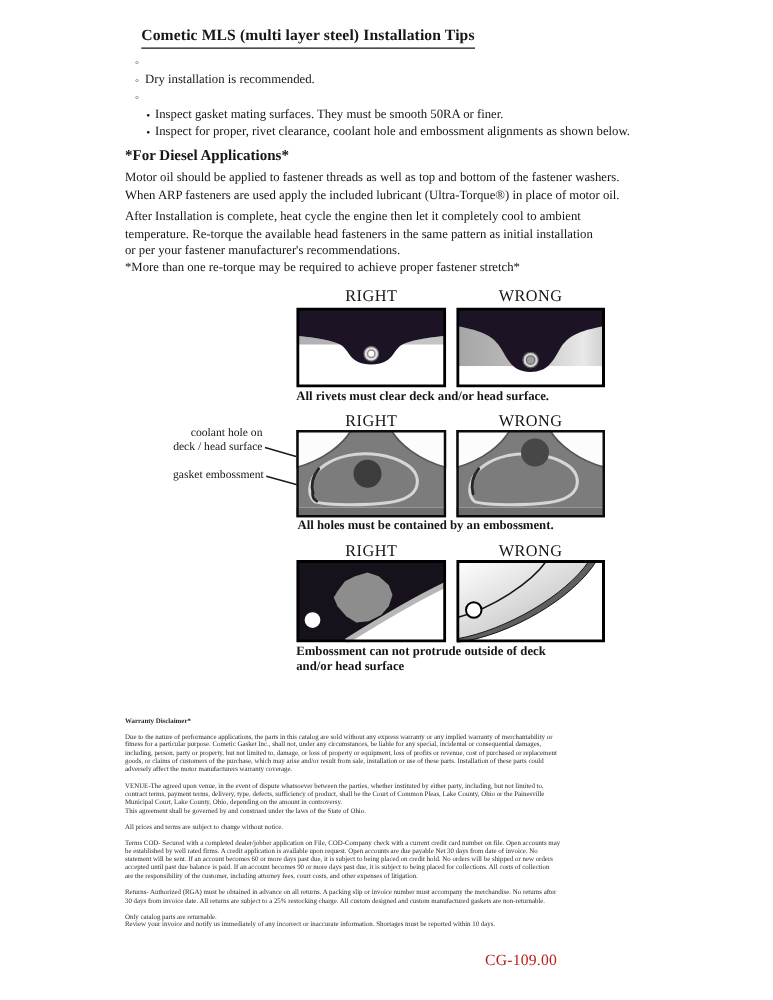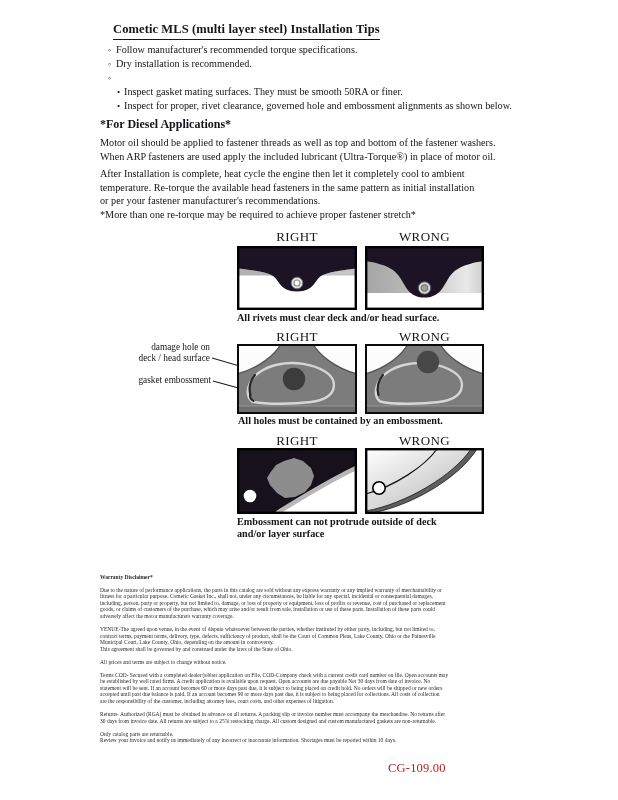--- a/index.html
+++ b/index.html
@@ -29,36 +29,35 @@
 
 <div class="page">
 
   <div class="abs" style="left:113px;top:19px;">
     <span class="title">Cometic MLS (multi layer steel) Installation Tips</span>
   </div>
 
   <div class="abs bullets" style="left:108px;top:43px;width:470px;">
     <div class="b-row">
       <span class="b-glyph">◦</span>
-      <span>Follow manufacturer's recommended torque specifications.</span>
     </div>
     <div class="b-row">
       <span class="b-glyph">◦</span>
       <span>Dry installation is recommended.</span>
     </div>
     <div class="b-row">
       <span class="b-glyph">◦</span>
     </div>
     <div class="sb-row">
       <span class="sb-glyph">•</span>
       <span>Inspect gasket mating surfaces.  They must be smooth 50RA or finer.</span>
     </div>
     <div class="sb-row">
       <span class="sb-glyph">•</span>
-      <span>Inspect for proper, rivet clearance, governed hole and embossment alignments as shown below.</span>
+      <span>Inspect for proper, rivet clearance, coolant hole and embossment alignments as shown below.</span>
     </div>
   </div>
 
   <div class="abs diesel-h" style="left:100px;top:117px;">*For Diesel Applications*</div>
   <div class="abs body-p" style="left:100px;top:136px;">Motor oil should be applied to fastener threads as well as top and bottom of the fastener washers.
 When ARP fasteners are used apply the included lubricant (Ultra-Torque®) in place of motor oil.</div>
   <div class="abs body-p" style="left:100px;top:167px;">After Installation is complete, heat cycle the engine then let it completely cool to ambient
 temperature. Re-torque the available head fasteners in the same pattern as initial installation
 or per your fastener manufacturer's recommendations.</div>
   <div class="abs body-p" style="left:100px;top:208px;">*More than one re-torque may be required to achieve proper fastener stretch*</div>
@@ -92,21 +91,21 @@
     <circle cx="59.5" cy="42" r="6.2" fill="#d6d6d6" stroke="#555555" stroke-width="1"></circle>
     <circle cx="59.5" cy="42" r="3.4" fill="#9d9d9d" stroke="#707070" stroke-width="1"></circle>
     <rect x="1.2" y="1.2" width="116.6" height="61.6" fill="none" stroke="#000000" stroke-width="2.4"></rect>
   </svg>
 
   <div class="abs dg-caption" style="left:237px;top:312px;">All rivets must clear deck and/or head surface.</div>
 
   <div class="abs dg-label" style="left:237px;top:329px;width:120px;">RIGHT</div>
   <div class="abs dg-label" style="left:365px;top:329px;width:119px;">WRONG</div>
 
-  <div class="abs ann" style="left:60px;top:342px;width:150px;">damage hole on
+  <div class="abs ann" style="left:60px;top:342px;width:150px;">coolant hole on
 deck / head surface</div>
   <div class="abs ann" style="left:60px;top:375px;width:151px;">gasket embossment</div>
 
   <svg class="abs" style="left:205px;top:350px;" width="100" height="50" viewBox="0 0 100 50">
     <line x1="7" y1="8" x2="83" y2="30" stroke="#1a1a1a" stroke-width="1.1"></line>
     <line x1="8" y1="31" x2="48" y2="42" stroke="#1a1a1a" stroke-width="1.1"></line>
   </svg>
 
   <svg class="abs" style="left:237px;top:344px;" width="120" height="70" viewBox="0 0 120 70">
     <rect x="0" y="0" width="120" height="70" fill="#7c7c7c"></rect>
@@ -157,21 +156,21 @@
     </defs>
     <rect x="0" y="0" width="119" height="66" fill="#ffffff"></rect>
     <path d="M1,1 H106 C88,28 40,56 1,63 Z" fill="url(#g3w)"></path>
     <path d="M72,1 C60,18 30,38 1,46" fill="none" stroke="#151515" stroke-width="1.2"></path>
     <path d="M106,1 L112,1 C94,30 44,60 1,66 L1,63 C40,56 88,28 106,1 Z" fill="#5f5f5f" stroke="#151515" stroke-width="0.8"></path>
     <circle cx="14" cy="40" r="6.2" fill="#ffffff" stroke="#000000" stroke-width="1.6"></circle>
     <rect x="1.2" y="1.2" width="116.6" height="63.6" fill="none" stroke="#000000" stroke-width="2.4"></rect>
   </svg>
 
   <div class="abs dg-caption" style="left:237px;top:516px;">Embossment can not protrude outside of deck
-and/or layer surface</div>
+and/or head surface</div>
 
   <div class="abs legal" style="left:100px;top:574px;">
     <div class="legal-h">Warranty Disclaimer*</div>
     <p>Due to the nature of performance applications, the parts in this catalog are sold without any express warranty or any implied warranty of merchantability or
 fitness for a particular purpose.  Cometic Gasket Inc., shall not, under any circumstances, be liable for any special, incidental or consequential damages,
 including, person, party or property, but not limited to, damage, or loss of property or equipment, loss of profits or revenue, cost of purchased or replacement
 goods, or claims of customers of the purchase, which may arise and/or result from sale, installation or use of these parts.  Installation of these parts could
 adversely affect the motor manufacturers warranty coverage.</p>
     <p>VENUE-The agreed upon venue, in the event of dispute whatsoever between the parties, whether instituted by either party, including, but not limited to,
 contract terms, payment terms, delivery, type, defects, sufficiency of product, shall be the Court of Common Pleas, Lake County, Ohio or the Painesville

